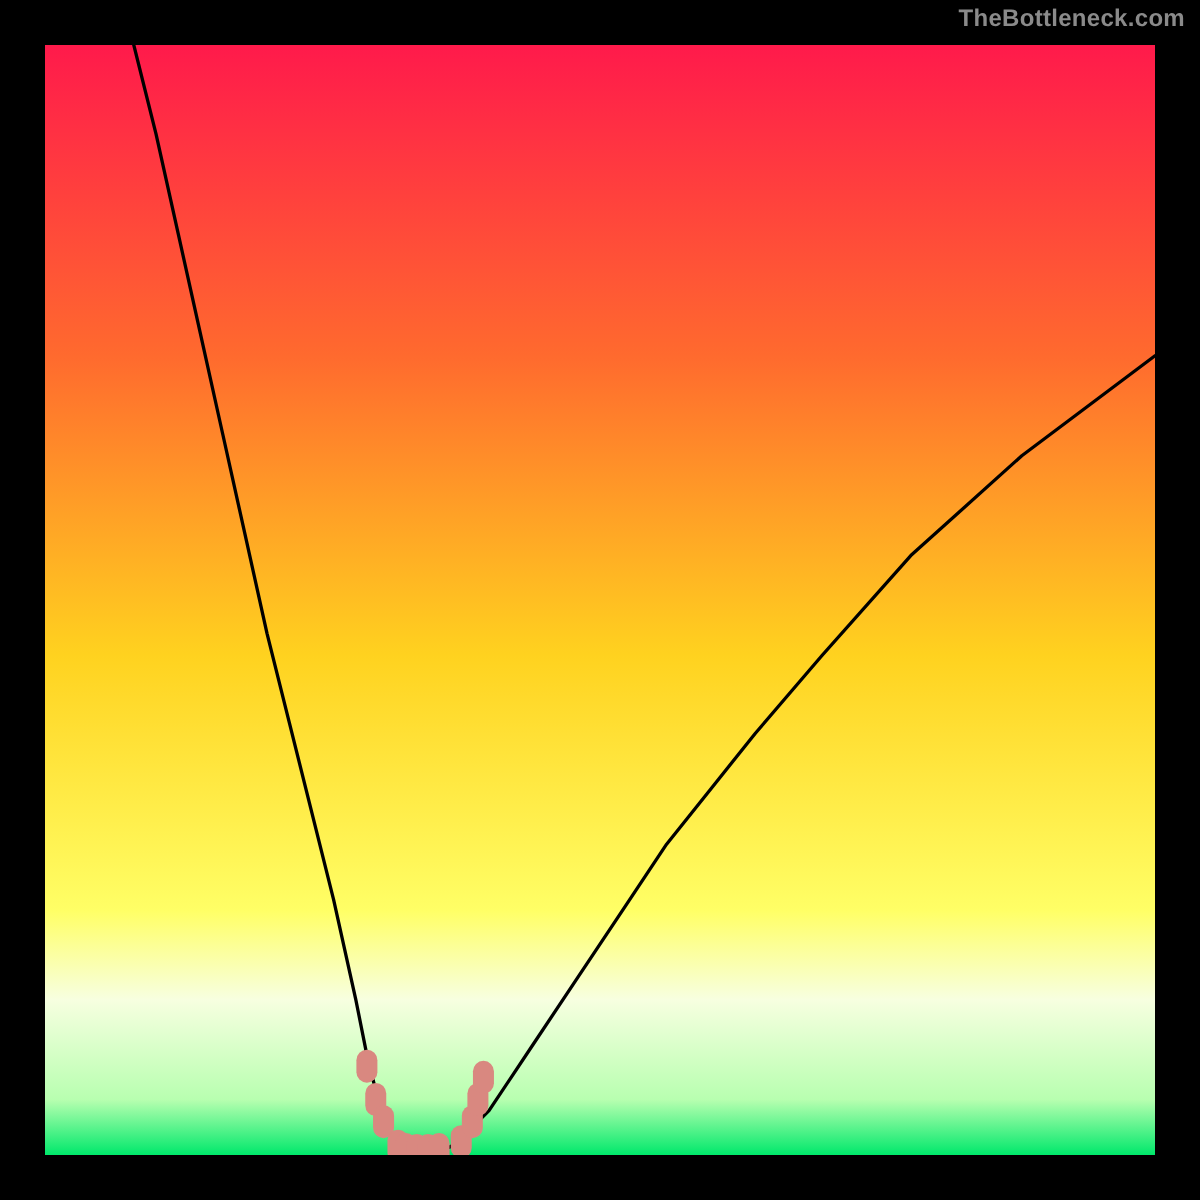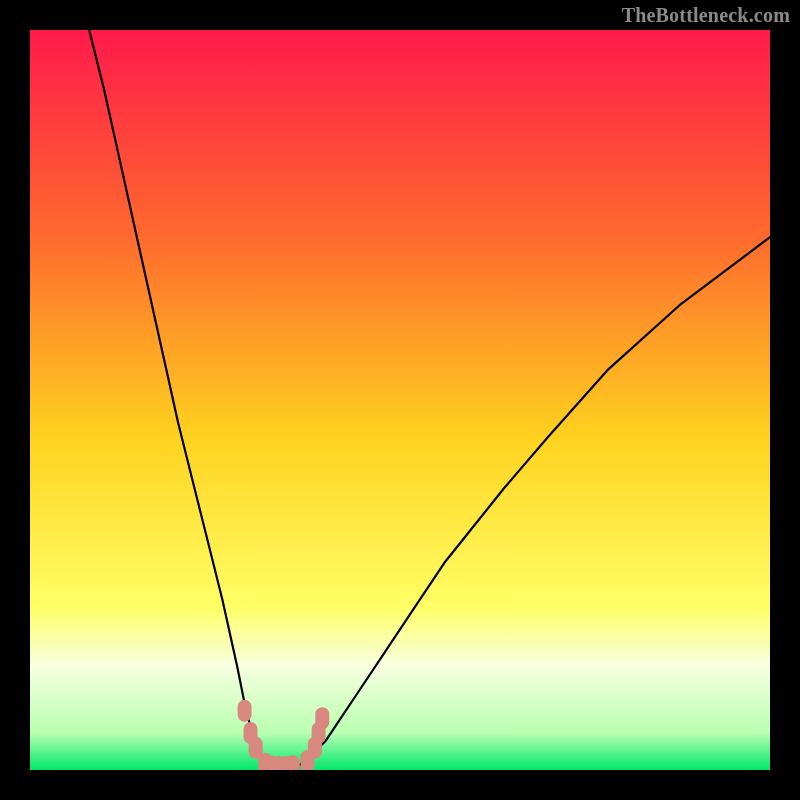--- a/index.html
+++ b/index.html
@@ -22,22 +22,22 @@
     position: absolute;
     left: 30px;
     top: 30px;
     width: 740px;
     height: 740px;
   }
   .watermark {
     position: absolute;
     top: 4px;
     right: 10px;
-    font-family: Liberation Serif, serif;
-    font-size: 20px;
+    font-family: Liberation Sans, sans-serif;
+    font-size: 16px;
     font-weight: 600;
     color: #8a8a8a;
     letter-spacing: 0.2px;
   }
   svg { display: block; }
 </style>
 </head>
 <body>
 
 <div class="frame">

